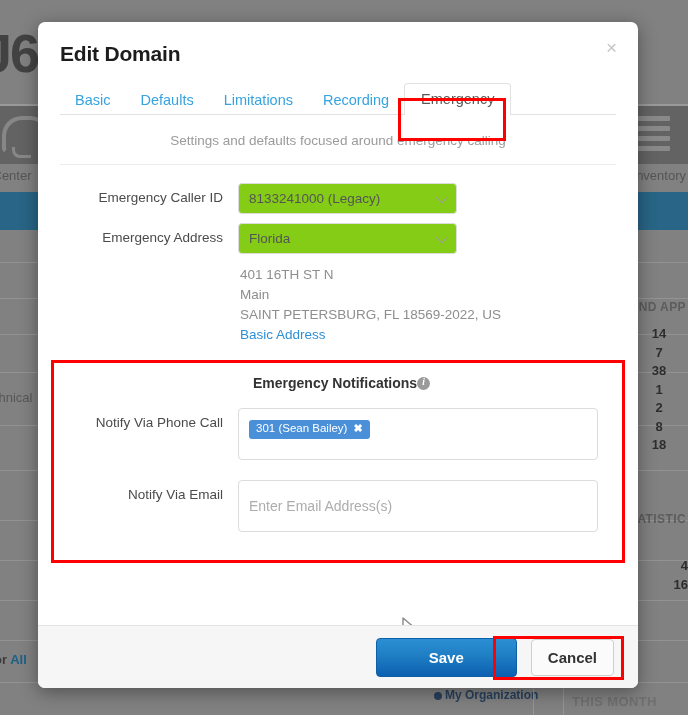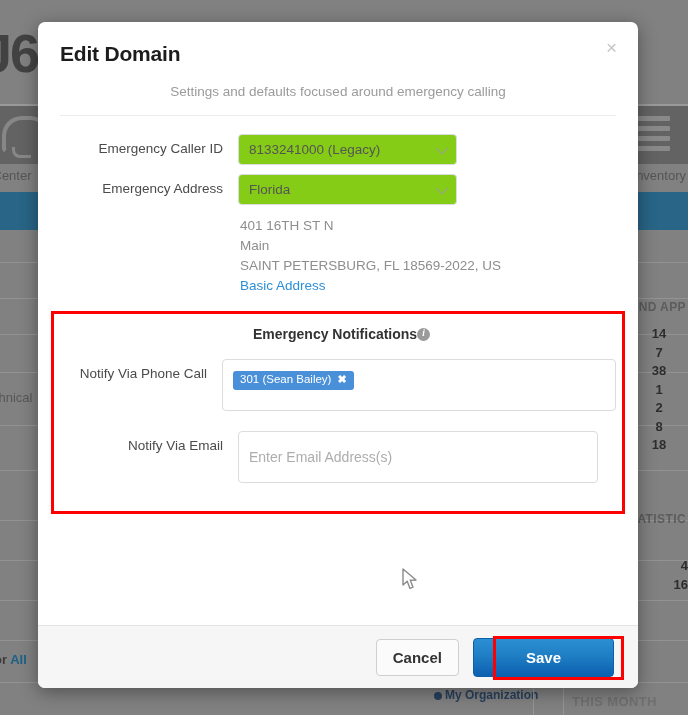--- a/index.html
+++ b/index.html
@@ -354,21 +354,21 @@
     font-style: italic;
     display: inline-flex;
     align-items: center;
     justify-content: center;
     line-height: 1;
     cursor: pointer;
     font-family: "Liberation Serif", serif;
   }
 
   .tag-input {
-    width: 394px;
+    width: 360px;
     height: 52px;
     box-sizing: border-box;
     border: 1px solid #dcdcdc;
     border-radius: 4px;
     background: #fff;
     padding: 9px 10px;
     cursor: text;
   }
   .tag {
     display: inline-flex;
@@ -534,20 +534,30 @@
   <div class="bg-month">THIS MONTH</div>
 </div>
 
 <div class="modal">
 
   <div class="modal-header">
     <div class="modal-title">Edit Domain</div>
     <button class="close-btn">×</button>
   </div>
 
+  <div class="tabs-wrap">
+    <div class="tabs">
+      <div class="tab">Basic</div>
+      <div class="tab">Defaults</div>
+      <div class="tab">Limitations</div>
+      <div class="tab">Recording</div>
+      <div class="tab active">Emergency</div>
+    </div>
+    <div class="hl-tab"></div>
+  </div>
 
   <div class="subtitle">Settings and defaults focused around emergency calling</div>
   <hr class="hr-light">
 
   <div class="modal-body">
 
     <div class="frow">
       <div class="flabel">Emergency Caller ID</div>
       <div class="fctrl">
         <div class="select-box">
@@ -601,18 +611,18 @@
     </div>
 
     <div class="hl-box"></div>
 
     <svg class="cursor-glyph" viewBox="0 0 20 22">
       <path d="M2 1 L2 17 L6.2 13.2 L9 20.4 L12 19.2 L9.3 12.2 L15 12 Z" fill="#ffffff" stroke="#8a8a8a" stroke-width="1.4" stroke-linejoin="round"></path>
     </svg>
   </div>
 
   <div class="modal-footer">
+    <button class="btn btn-save">Save</button>
     <button class="btn btn-cancel">Cancel</button>
-    <button class="btn btn-save">Save</button>
     <div class="hl-save"></div>
   </div>
 
 </div>
 
 </body></html>

